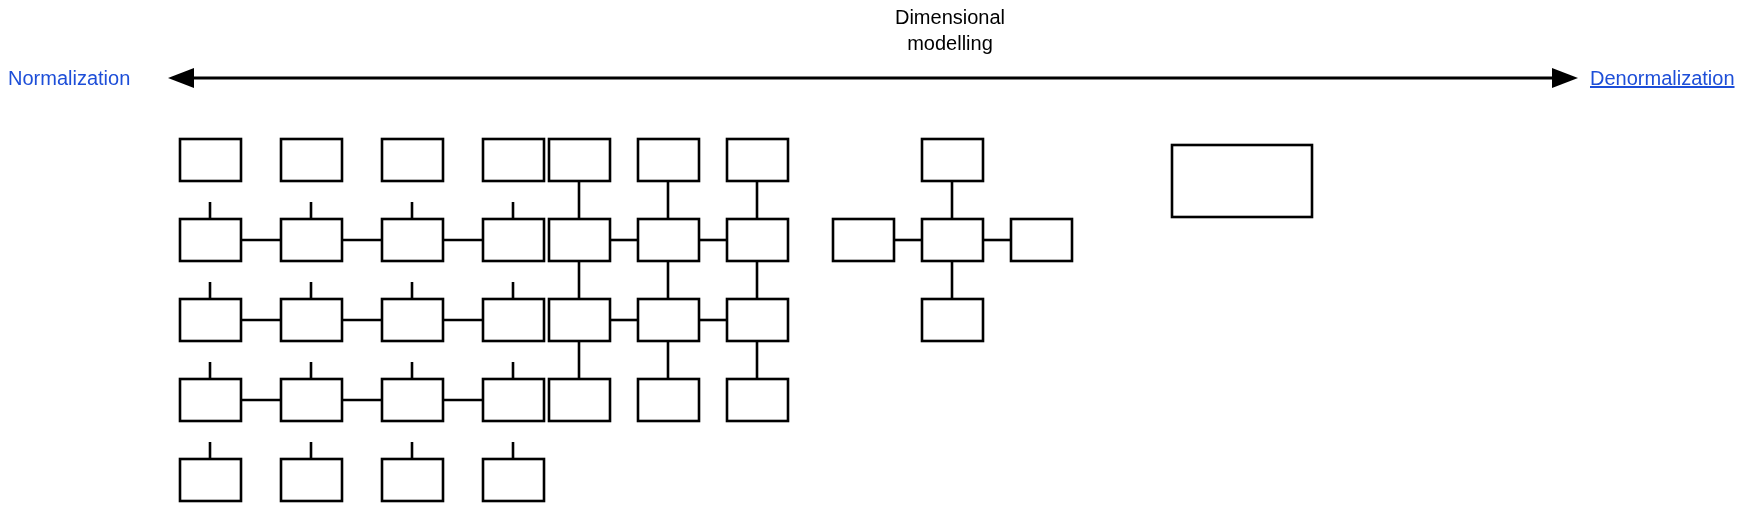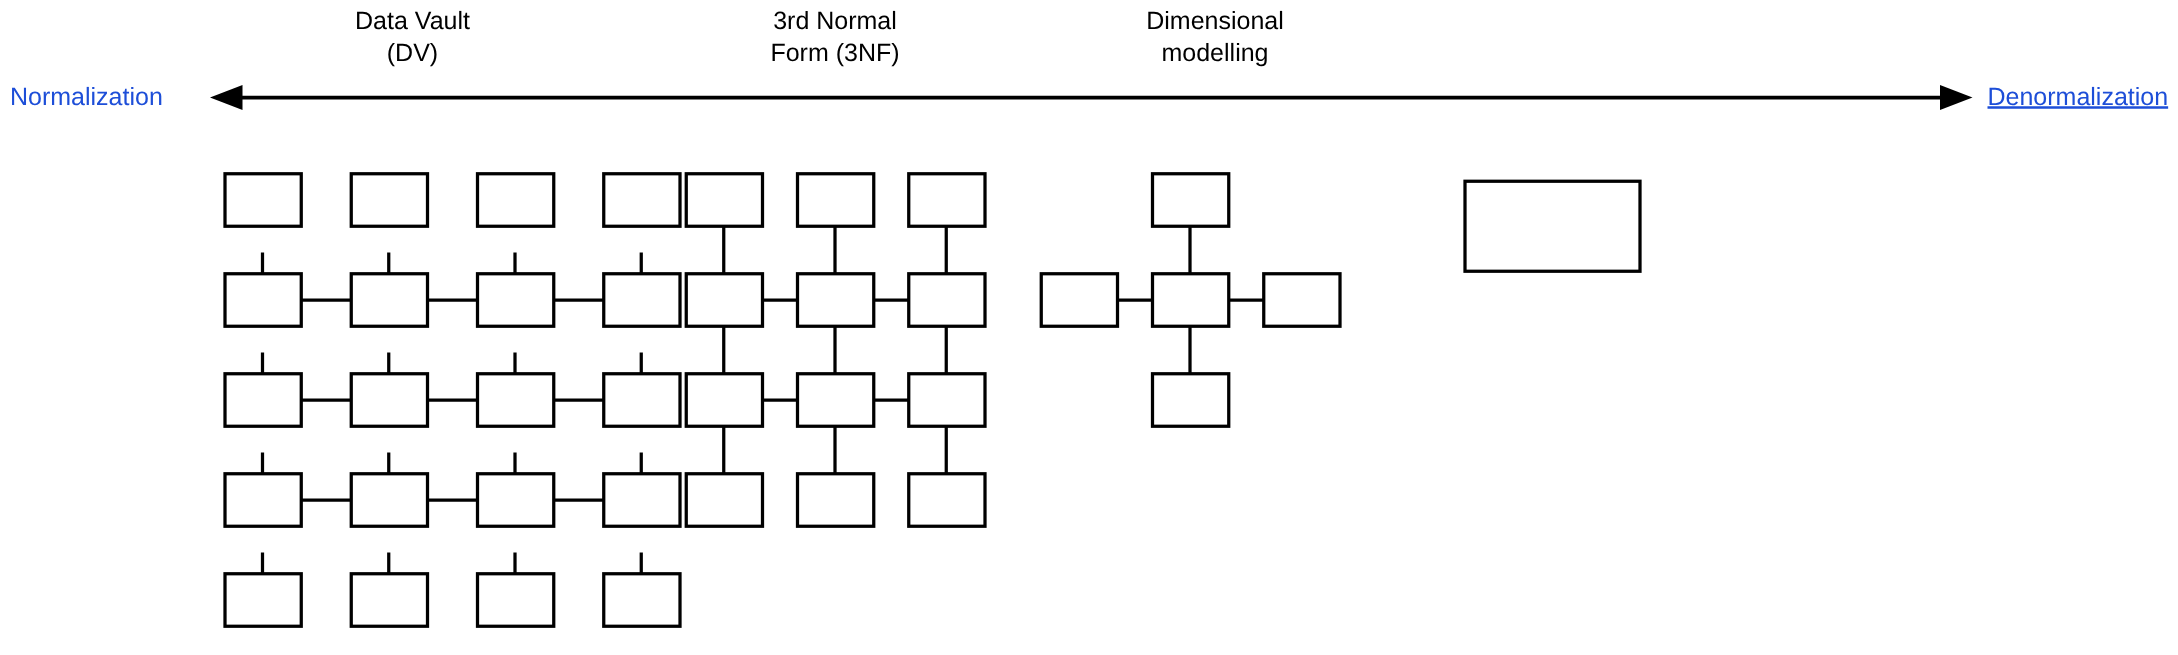--- a/index.html
+++ b/index.html
@@ -153,23 +153,19 @@
     <g>
       <rect class="ent" x="1172" y="145" width="140" height="72"></rect>
     </g>
 
   </svg>
 
   <div class="endlbl" style="left:8px;top:65px;">Normalization</div>
 
   <div class="endlbl" style="left:1590px;top:65px;text-decoration:underline;">Denormalization</div>
 
-  <div class="lbl" style="left:230px;top:4px;width:200px;">Data Vault
-(DV)</div>
 
-  <div class="lbl" style="left:568px;top:4px;width:200px;">3rd Normal
-Form (3NF)</div>
 
-  <div class="lbl" style="left:872px;top:4px;width:200px;">Dimensional
+  <div class="lbl" style="left:850px;top:4px;width:200px;">Dimensional
 modelling</div>
 
 
 </div>
 
 </body></html>

